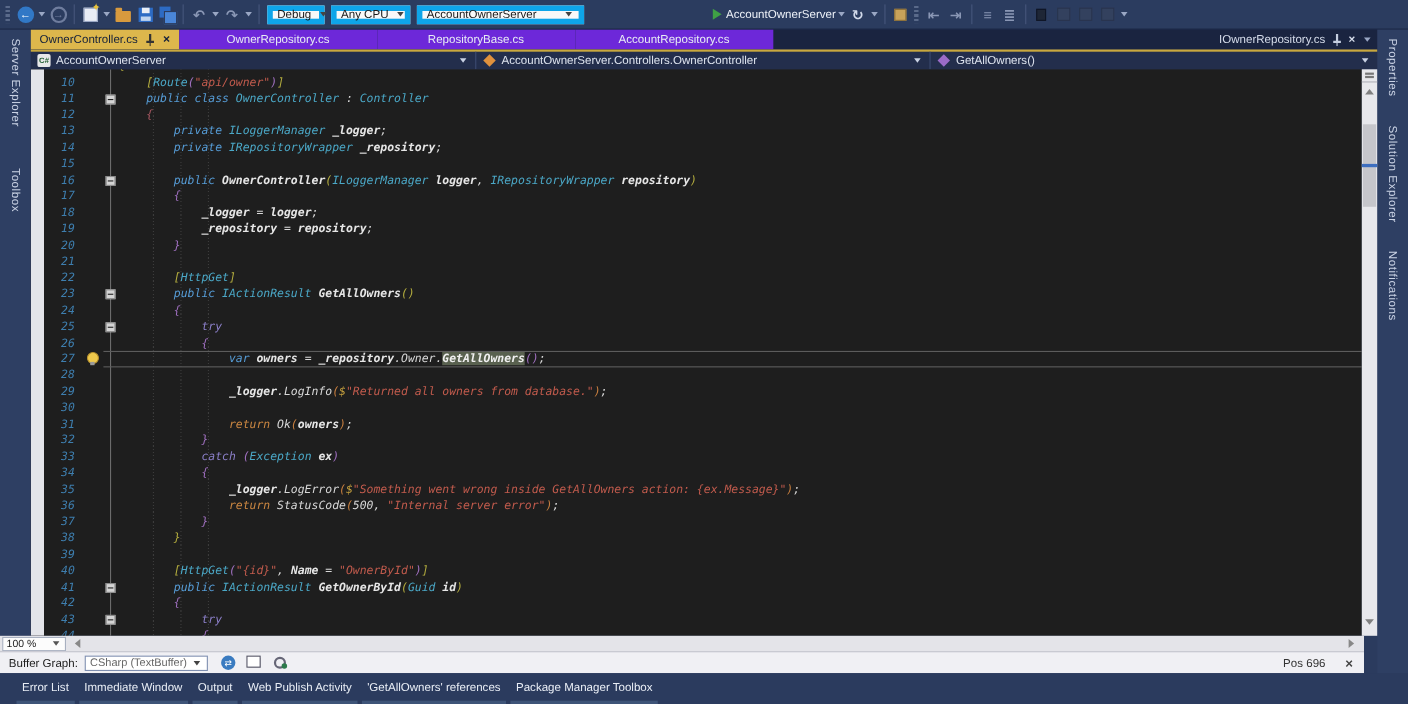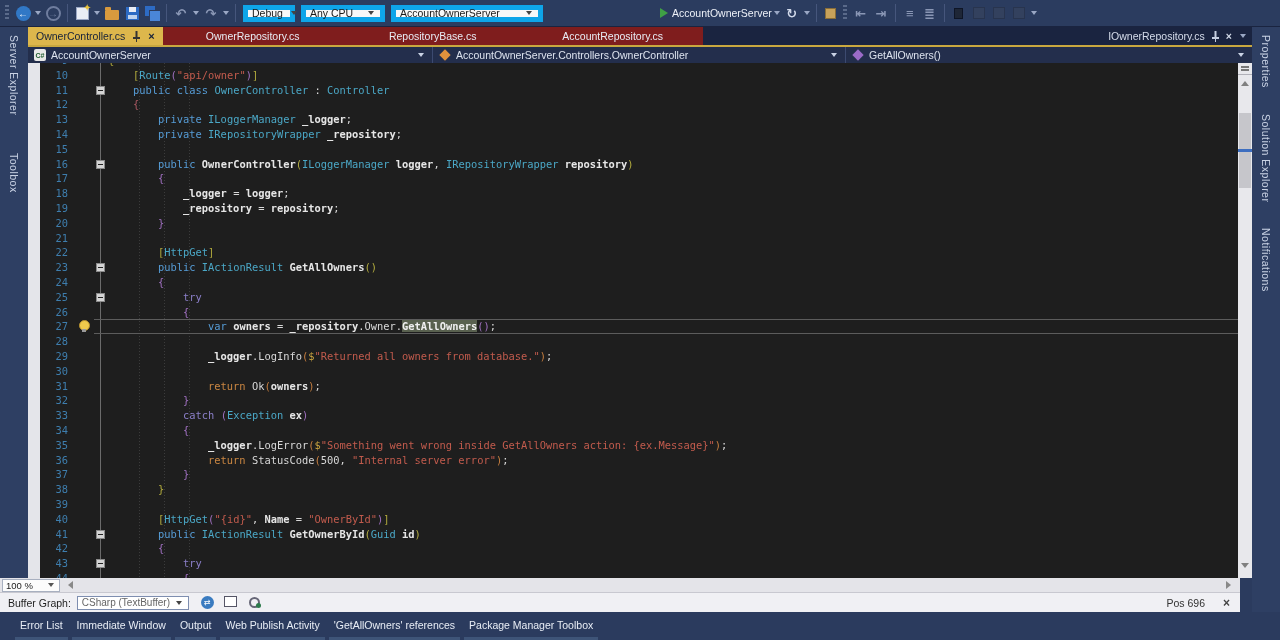--- a/index.html
+++ b/index.html
@@ -41,21 +41,21 @@
   .run .rlabel { color:#EDF1F8; font-size:10.5px; }
   .ic-dim { width:12px; height:12px; background:#33415E; border:1px solid #28344E; }
   .ic-pin2 { width:11px; height:11px; background:#C8A25A; border:1px solid #8A6E38; }
   .ic-bkm { width:9px; height:11px; background:#1E2636; border:1px solid #0E1526; }
 
   
   .tabrow { position:absolute; left:28px; top:27px; width:1224px; height:18px; background:#1A2440;
             display:flex; align-items:stretch; }
   .tab { display:flex; align-items:center; font-size:10.5px; padding:0 8px; white-space:nowrap; }
   .tab.active { background:#DDB74C; color:#14203A; }
-  .tab.inactive { background:#7f1d1d; color:#E8ECF4; width:180px; justify-content:center; }
+  .tab.inactive { background:#6d28d9; color:#E8ECF4; width:180px; justify-content:center; }
   .tab .tclose { margin-left:7px; font-weight:bold; font-size:11px; }
   .tabspacer { flex:1; }
   .righttab { display:flex; align-items:center; color:#D5DCEA; font-size:10.5px; padding-right:4px; gap:6px;margin-left:38px; }
 
   
   .navbar { position:absolute; left:28px; top:45px; width:1224px; height:18px; background:#232E4C;
             border-top:2px solid #C9A83F; display:flex; align-items:stretch; }
   .navsec { display:flex; align-items:center; font-size:10.5px; color:#DDE3EE; padding:0 6px; position:relative; }
   .navsec .arr-d { position:absolute; right:6px; border-top-color:#C9D2E4; }
   .nsep { width:1px; background:#3C4A70; }
@@ -73,21 +73,21 @@
   .lstrip .vlabel + .vlabel { margin-top:38px; }
   .rstrip .vlabel:first-child { margin-top:8px; }
   .rstrip .vlabel + .vlabel { margin-top:26px; }
 
   
   .editor { position:absolute; left:28px; top:63px; width:1210px; height:515px; background:#1E1E1E; overflow:hidden; }
   .band { position:absolute; left:0; top:0; width:12px; height:100%; background:#E4E5EA; }
   .vline { position:absolute; left:72px; top:0; bottom:0; width:1px; background:#6B6B6B; }
   .guide { position:absolute; top:0; bottom:0; width:1px;
            background-image:repeating-linear-gradient(to bottom,#3C3C3C 0 1px,transparent 1px 3px); }
-  #code-rows { position:relative; margin-top:-10px; }
+  #code-rows { position:relative; margin-top:-10px;font-style:italic; }
   .crow { position:relative; display:flex; height:14.8px; line-height:14.8px;
           font-family:"DejaVu Sans Mono",monospace; font-size:10.4px; padding-left:12px; }
   .crow.cur::after { content:""; position:absolute; left:66px; right:0; top:0; bottom:0;
                      border-top:1px solid #5C5C5C; border-bottom:1px solid #5C5C5C; pointer-events:none; }
   .lnum { width:36px; text-align:right; padding-right:8px; color:#3E7EAE; flex:none; }
   .glyphcol { width:18px; flex:none; position:relative; }
   .foldcol { width:14px; flex:none; position:relative; }
   .foldbox { position:absolute; left:2px; top:3px; width:9px; height:9px; background:#D4D4D4; border:1px solid #8A8A8A; }
   .foldbox::after { content:""; position:absolute; left:1px; top:3px; width:5px; height:1px; background:#222; }
   .bulb { position:absolute; left:3px; top:1px; width:10px; height:12px; }
@@ -180,21 +180,21 @@
   <span class="arr-d"></span>
   <span class="tbtn">
       <span class="tglyph">↷</span>
     </span>
   <span class="arr-d"></span>
   <span class="tsep"></span>
   <span class="combo" style="width:52px">
     <span class="cval">Debug</span>
     <span class="arr-d"></span>
   </span>
-  <span class="combo" style="width:84px">
+  <span class="combo" style="width:72px">
     <span class="cval">Any CPU</span>
     <span class="arr-d"></span>
   </span>
   <span class="combo" style="width:152px">
     <span class="cval">AccountOwnerServer</span>
     <span class="arr-d"></span>
   </span>
   <span class="run">
     <span class="play"></span>
     <span class="rlabel">AccountOwnerServer</span>

